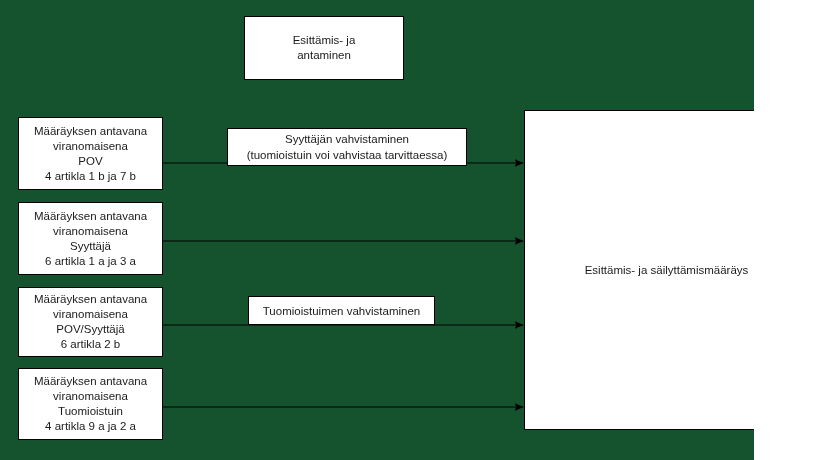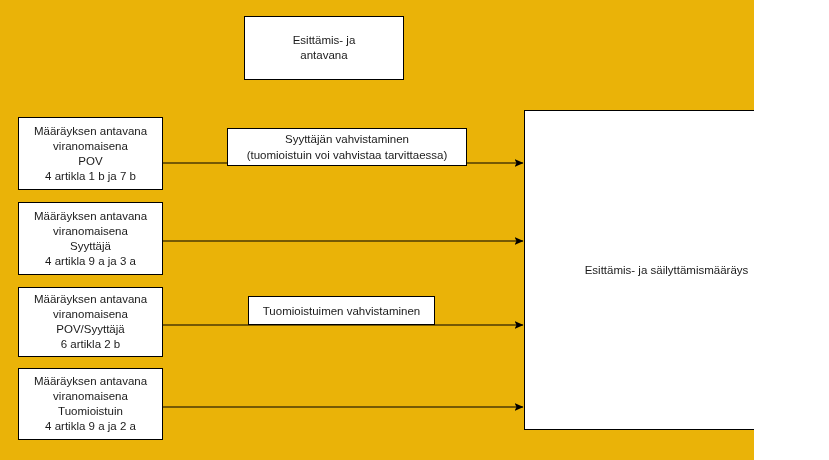--- a/index.html
+++ b/index.html
@@ -4,21 +4,21 @@
 <style>
   html, body {
     margin: 0;
     padding: 0;
     background: #ffffff;
   }
   #canvas {
     position: relative;
     width: 754px;
     height: 460px;
-    background: #eab308;
+    background: #14532d;
     font-family: "Liberation Sans", sans-serif;
     overflow: hidden;
   }
   .box {
     position: absolute;
     box-sizing: border-box;
     border: 1px solid #000000;
     background: #ffffff;
     display: flex;
     flex-direction: column;
@@ -84,35 +84,35 @@
       </defs>
       <line x1="162" y1="163" x2="523" y2="163" stroke="#000000" stroke-width="1.1" marker-end="url(#ah)"></line>
       <line x1="162" y1="241" x2="523" y2="241" stroke="#000000" stroke-width="1.1" marker-end="url(#ah)"></line>
       <line x1="162" y1="325" x2="523" y2="325" stroke="#000000" stroke-width="1.1" marker-end="url(#ah)"></line>
       <line x1="162" y1="407" x2="523" y2="407" stroke="#000000" stroke-width="1.1" marker-end="url(#ah)"></line>
     </svg>
   </div>
 
   <div class="box" style="left:244px; top:16px; width:160px; height:64px;">
     <span class="line">Esittämis- ja</span>
-    <span class="line">antavana</span>
+    <span class="line">antaminen</span>
   </div>
 
   <div class="box" style="left:18px; top:117px; width:145px; height:73px;">
     <span class="line">Määräyksen antavana</span>
     <span class="line">viranomaisena</span>
     <span class="line">POV</span>
     <span class="line">4 artikla 1 b ja 7 b</span>
   </div>
 
   <div class="box" style="left:18px; top:202px; width:145px; height:73px;">
     <span class="line">Määräyksen antavana</span>
     <span class="line">viranomaisena</span>
     <span class="line">Syyttäjä</span>
-    <span class="line">4 artikla 9 a ja 3 a</span>
+    <span class="line">6 artikla 1 a ja 3 a</span>
   </div>
 
   <div class="box" style="left:18px; top:287px; width:145px; height:70px;">
     <span class="line">Määräyksen antavana</span>
     <span class="line">viranomaisena</span>
     <span class="line">POV/Syyttäjä</span>
     <span class="line">6 artikla 2 b</span>
   </div>
 
   <div class="box" style="left:18px; top:368px; width:145px; height:72px;">

